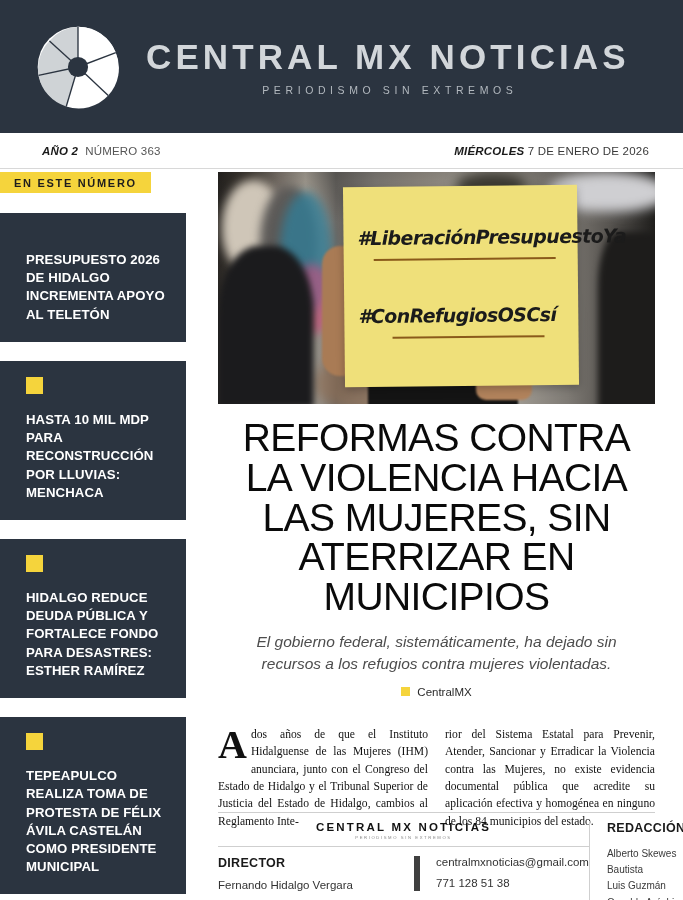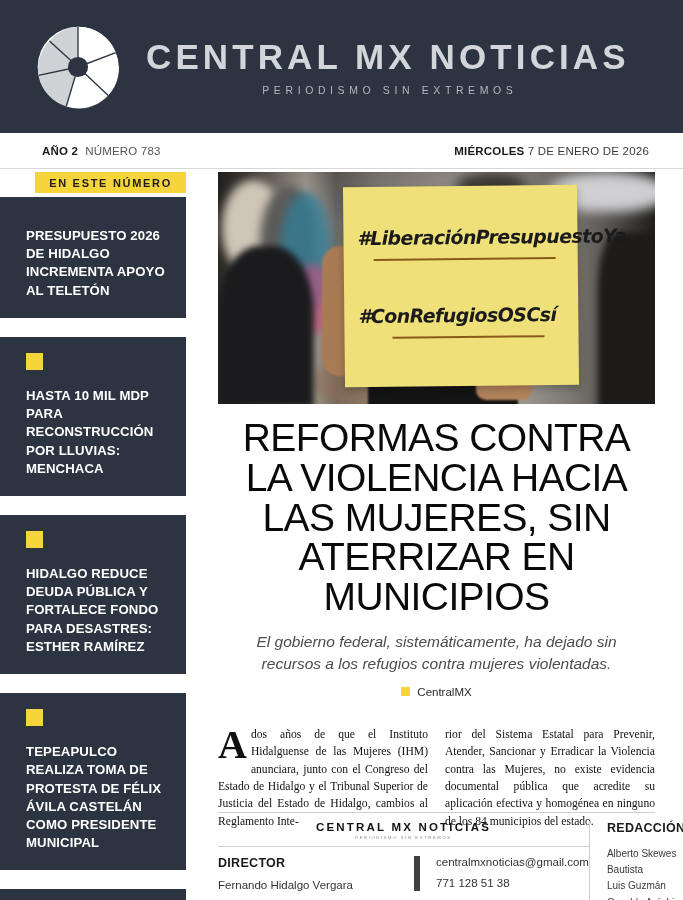--- a/index.html
+++ b/index.html
@@ -71,53 +71,52 @@
     padding: 0 34px 0 42px;
     border-bottom: 1px solid #d8d8d8;
   }
 
   .datebar-left, .datebar-right {
     font-size: 11.5px;
     color: #3a3a3a;
     letter-spacing: 0.2px;
     white-space: nowrap;
   }
-  .datebar-left .b, .datebar-right .b { font-weight: bold; color: #1a1a1a; }
+  .datebar-left .b, .datebar-right .b { font-weight: bold; color: #1a1a1a; font-style: italic; }
   .datebar-left .n { margin-left: 7px; color: #555; }
 
   
   .sidebar {
     position: absolute;
     left: 0; top: 172px;
     width: 186px;
   }
 
   .badge-row {
     display: flex;
-    justify-content: flex-end;
-    margin-bottom: 4px;
+    margin-bottom: 20px;
   }
 
   .badge {
     background: #f5d43c;
     color: #1d1d1d;
     font-size: 11px;
     font-weight: bold;
     letter-spacing: 1.7px;
     padding: 5px 14px 4px 14px;
     white-space: nowrap;
   }
 
   .side-block {
     background: #2b3440;
     color: #ffffff;
     padding: 16px 16px 18px 26px;
     margin-bottom: 19px;
   }
-  .side-block.first { padding-top: 30px; }
+  .side-block.first { padding-top: 38px; }
 
   .side-square {
     width: 17px; height: 17px;
     background: #f5d43c;
     margin-bottom: 17px;
   }
 
   .side-headline {
     font-size: 13.2px;
     font-weight: bold;
@@ -365,21 +364,21 @@
       <circle cx="50" cy="50" r="12" fill="#2b3440"></circle>
     </svg>
     <div class="masthead-text">
       <div class="masthead-title">CENTRAL MX NOTICIAS</div>
       <div class="masthead-sub">PERIODISMO SIN EXTREMOS</div>
     </div>
   </header>
 
   <div class="datebar">
     <div class="datebar-left">
-      <span class="b">AÑO 2</span><span class="n">NÚMERO 783</span>
+      <span class="b">AÑO 2</span><span class="n">NÚMERO 363</span>
     </div>
     <div class="datebar-right">
       <span class="b">MIÉRCOLES</span> <span>7 DE ENERO DE 2026</span>
     </div>
   </div>
 
   <aside class="sidebar">
 
     <div class="badge-row">
       <div class="badge">EN ESTE NÚMERO</div>

